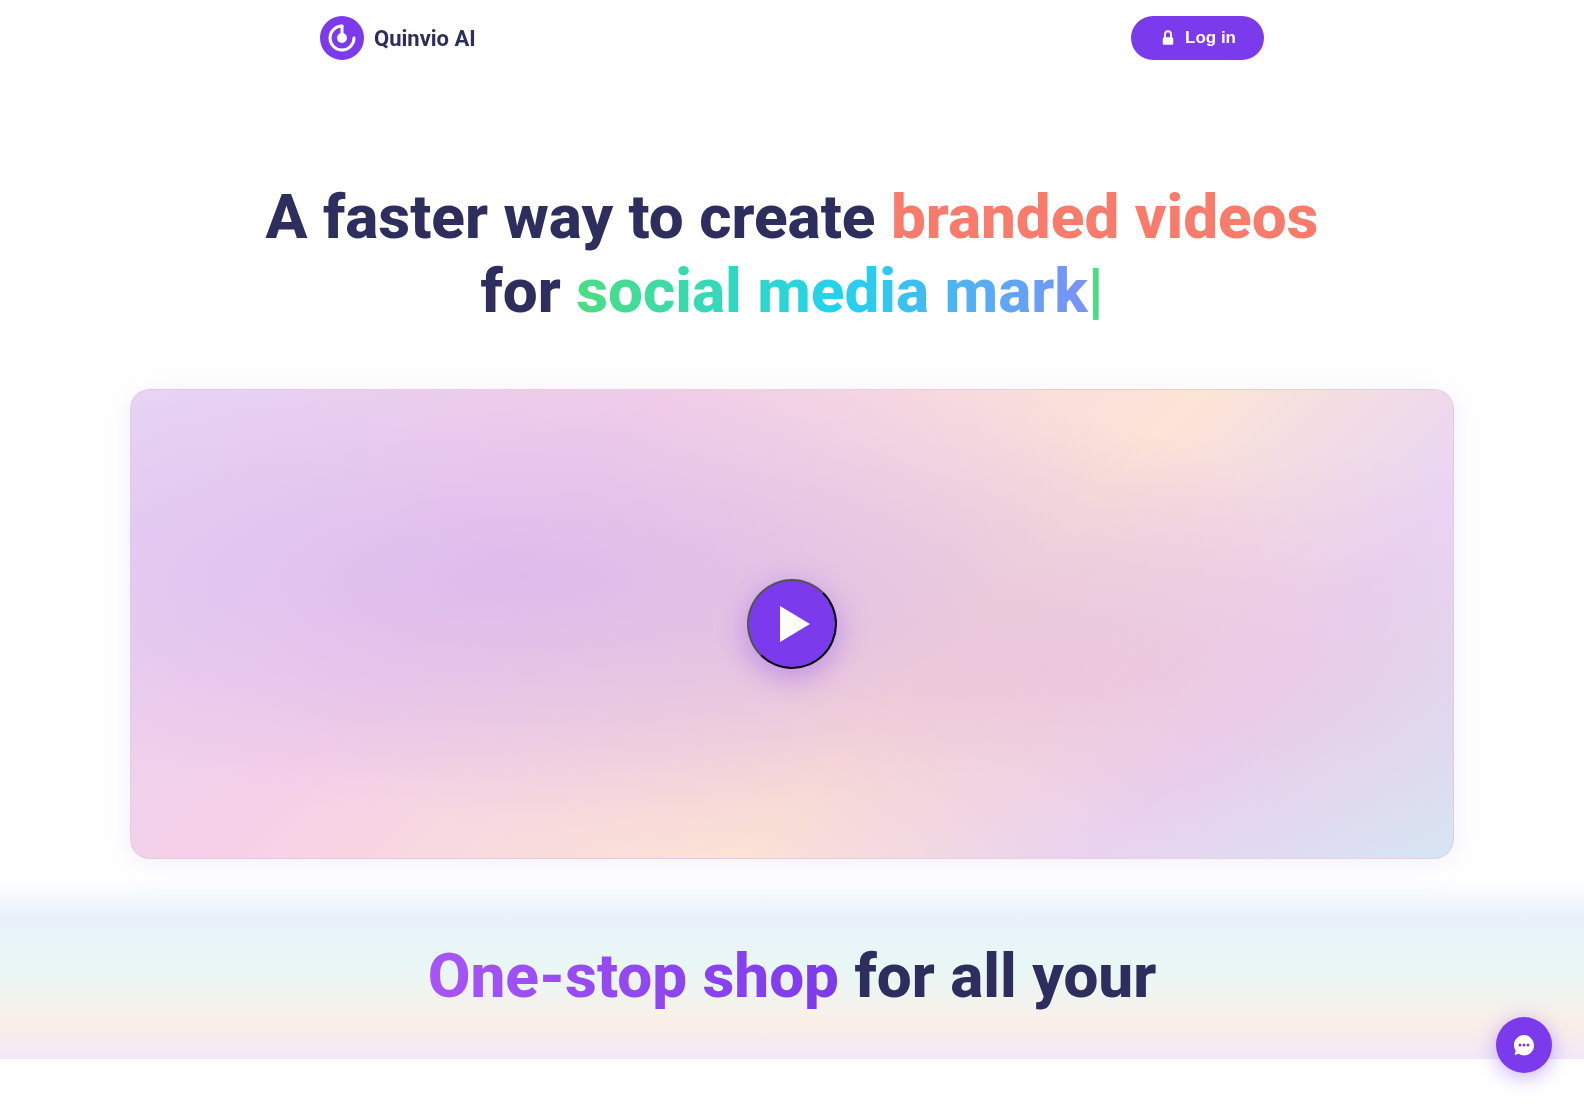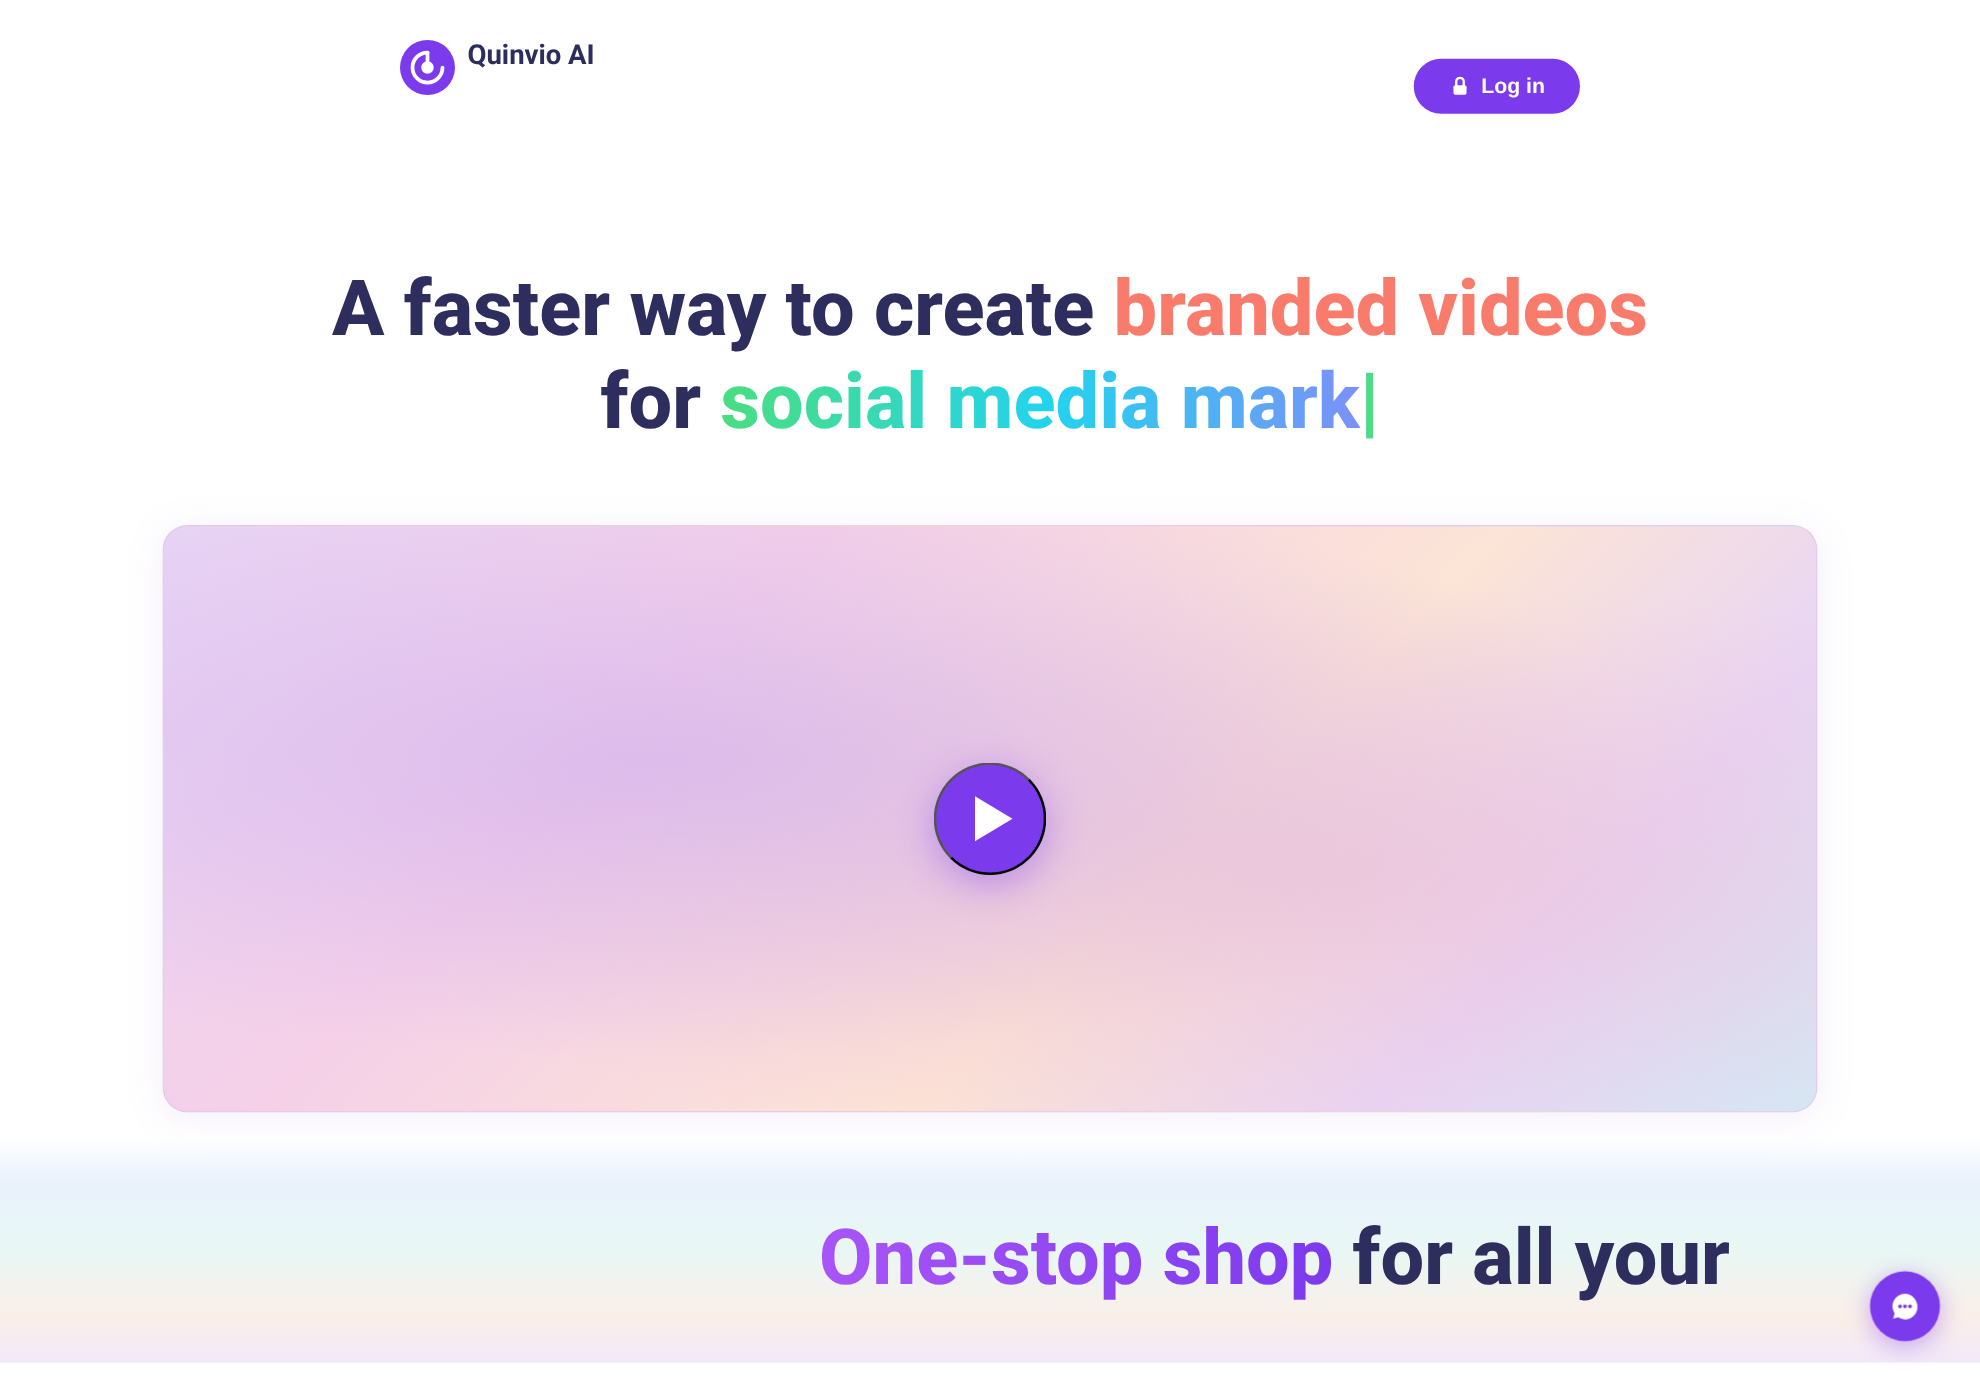--- a/index.html
+++ b/index.html
@@ -22,21 +22,21 @@
       align-items: center;
       justify-content: space-between;
       padding: 16px 320px;
       background: #ffffff;
       position: relative;
       z-index: 10;
     }
 
     .logo-area {
       display: flex;
-      align-items: flex-start;
+      align-items: center;
       gap: 10px;
     }
 
     .logo-icon {
       width: 44px;
       height: 44px;
     }
 
     .logo-text {
       font-size: 22px;
@@ -63,21 +63,20 @@
       align-items: center;
       gap: 8px;
       background: #7c3aed;
       color: #ffffff;
       border: none;
       border-radius: 50px;
       padding: 12px 28px;
       font-size: 17px;
       font-weight: 600;
       cursor: pointer;
-      margin-top: 31px;
     }
 
     .lock-icon {
       width: 18px;
       height: 18px;
     }
 
     
     .hero {
       text-align: center;
@@ -175,21 +174,21 @@
     
     .bottom-section {
       background: linear-gradient(180deg, 
         rgba(255,255,255,0) 0%,
         rgba(200, 220, 245, 0.4) 20%,
         rgba(180, 230, 220, 0.3) 50%,
         rgba(240, 200, 180, 0.3) 80%,
         rgba(220, 200, 240, 0.4) 100%
       );
       padding: 60px 200px 40px;
-      text-align: right;
+      text-align: center;
       min-height: 180px;
       position: relative;
     }
 
     .bottom-title {
       font-size: 62px;
       font-weight: 800;
       line-height: 1.2;
       color: #2d2d5e;
     }

